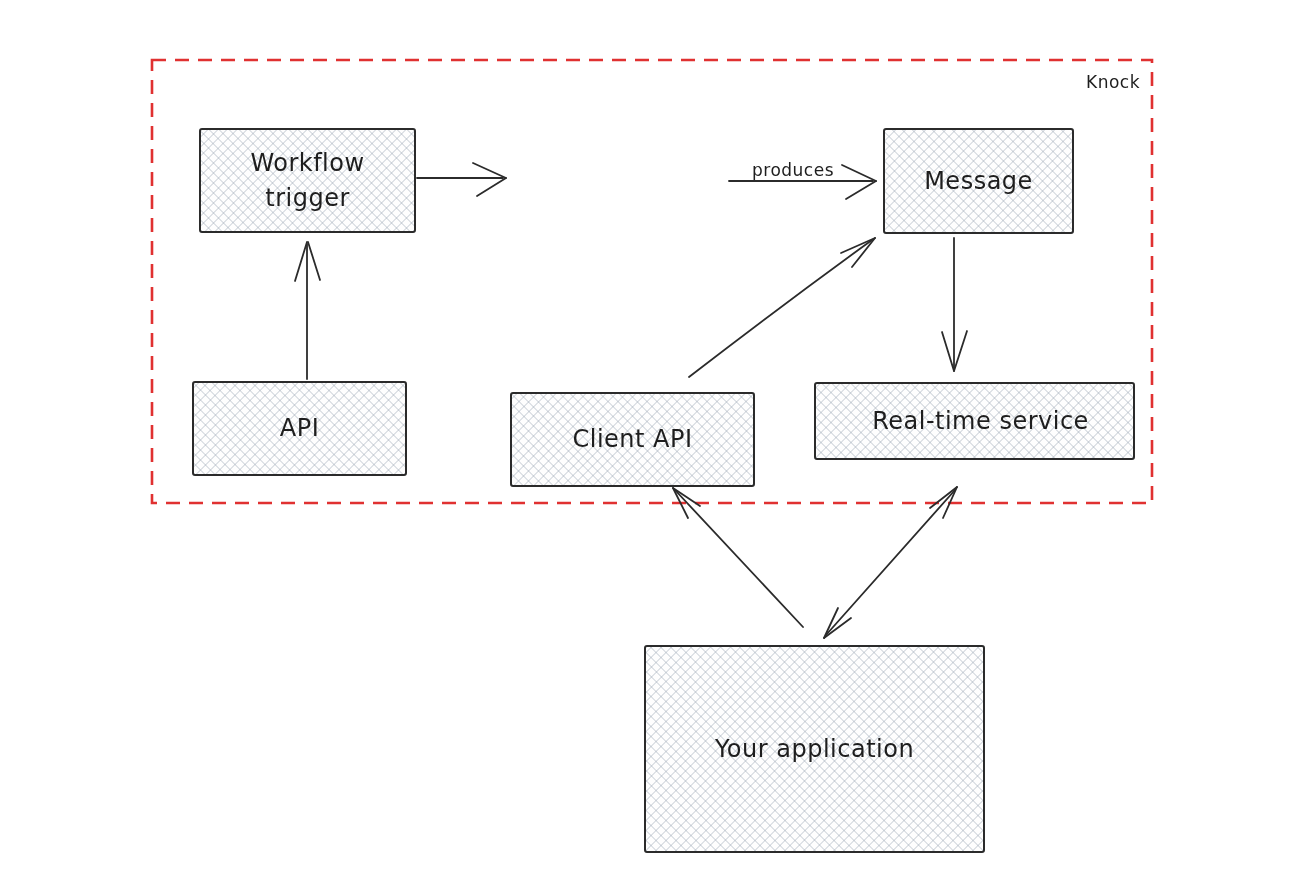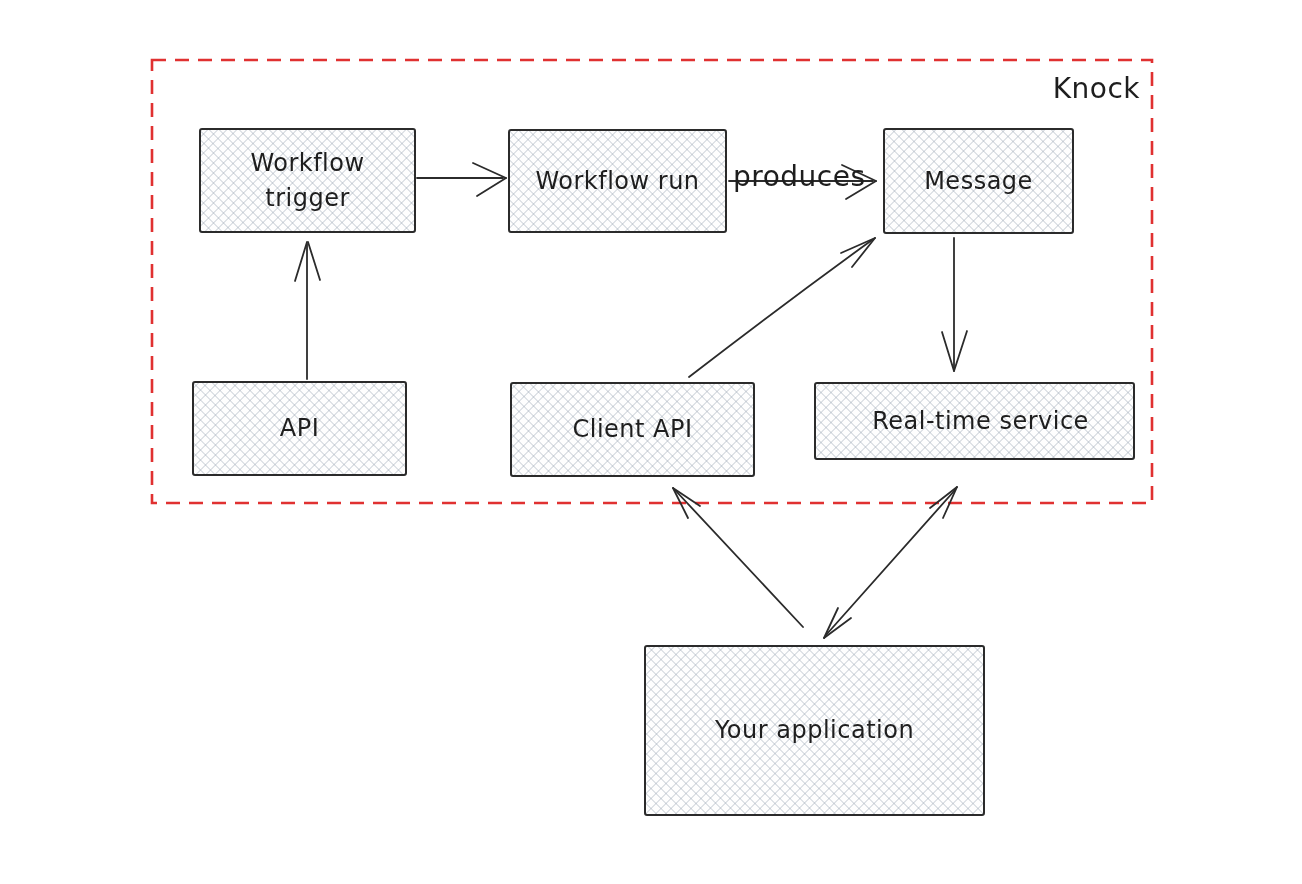--- a/index.html
+++ b/index.html
@@ -39,21 +39,21 @@
     background:
       repeating-linear-gradient(45deg,  rgba(152,164,178,0.30) 0 1.4px, transparent 1.4px 7px),
       repeating-linear-gradient(-45deg, rgba(152,164,178,0.30) 0 1.4px, transparent 1.4px 7px),
       #fefefe;
     font-size: 24px;
     line-height: 1.45;
     letter-spacing: 0.5px;
   }
   .floating-label {
     position: absolute;
-    font-size: 28px;
+    font-size: 17px;
     letter-spacing: 0.5px;
     color: #1e1e1e;
     white-space: nowrap;
   }
   .frame-label {
     text-align: right;
   }
   .edge-label {
     text-align: center;
   }
@@ -113,37 +113,34 @@
   </svg>
 
   <div class="floating-label frame-label" style="left:1020px; top:72px; width:120px;">Knock</div>
 
   <div class="floating-label edge-label" style="left:733px; top:136px; width:120px;margin-top:24px;">produces</div>
 
   <div class="node" style="left:199px; top:128px; width:217px; height:105px; padding:0 28px;">
     <span>Workflow trigger</span>
   </div>
 
-  <div class="node" style="left:508px; top:129px; width:219px; height:104px;">
-    <span>Workflow run</span>
-  </div>
 
   <div class="node" style="left:883px; top:128px; width:191px; height:106px;text-align:right;">
     <span>Message</span>
   </div>
 
   <div class="node" style="left:192px; top:381px; width:215px; height:95px;">
     <span>API</span>
   </div>
 
-  <div class="node" style="left:510px; top:382px; width:245px; height:95px;">
+  <div class="node" style="left:510px; top:392px; width:245px; height:95px;">
     <span>Client API</span>
   </div>
 
   <div class="node" style="left:814px; top:382px; width:321px; height:78px;padding-left:12px;">
     <span>Real-time service</span>
   </div>
 
-  <div class="node" style="left:644px; top:645px; width:341px; height:171px;">
+  <div class="node" style="left:644px; top:645px; width:341px; height:208px;">
     <span>Your application</span>
   </div>
 
 </div>
 
 </body></html>

